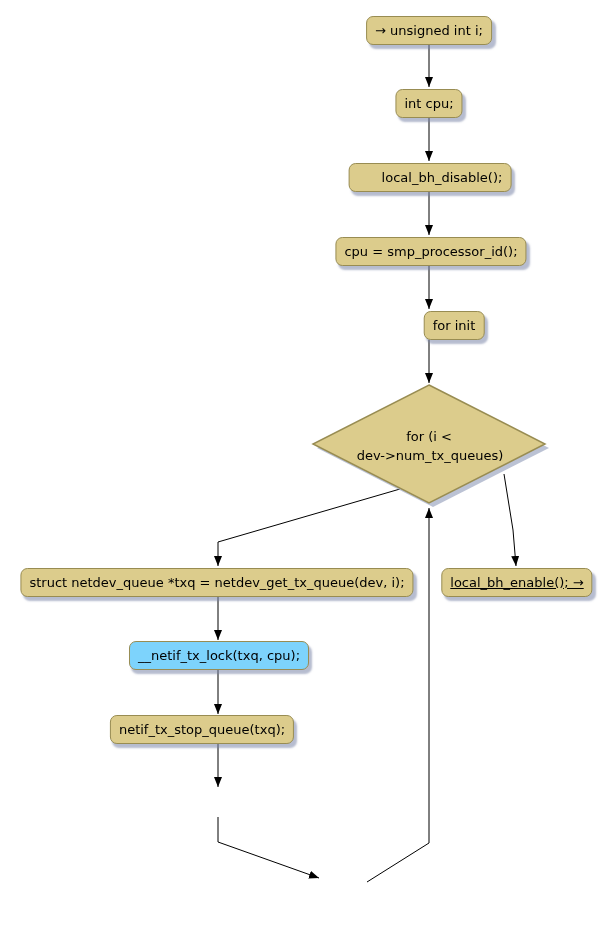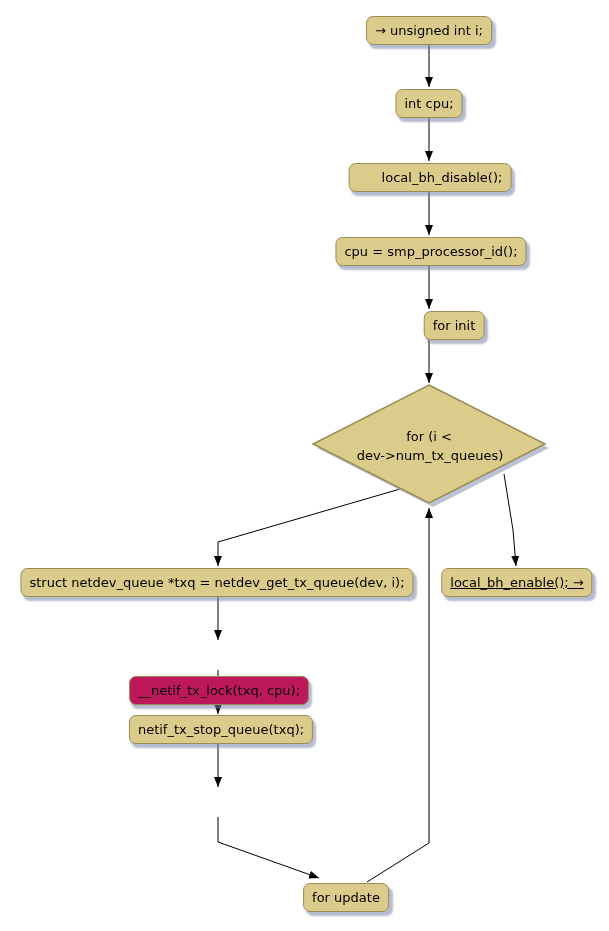--- a/index.html
+++ b/index.html
@@ -32,22 +32,21 @@
     padding: 0 8px;
     white-space: nowrap;
     background: #dccc8c;
     border: 1.5px solid #988c52;
     border-radius: 7px;
     font-size: 13px;
     color: #000000;
     box-shadow: 3px 4px 2px rgba(122, 133, 167, 0.55);
   }
   .node--blue {
-    background: #be185d;
-    margin-top: 35px;
+    background: #7dd3fc;
   }
   .diamond-label {
     font-size: 13px;
     fill: #000000;
   }
 </style>
 </head>
 <body>
 
 <div class="canvas">
@@ -83,17 +82,16 @@
     <text class="diamond-label" x="430" y="460" text-anchor="middle">dev-&gt;num_tx_queues)</text>
   </svg>
 
   <div class="node" style="left:429px; top:16px;">→ unsigned int i;</div>
   <div class="node" style="left:429px; top:89px;">int cpu;</div>
   <div class="node" style="left:430px; top:163px;padding-left:32px;">local_bh_disable();</div>
   <div class="node" style="left:431px; top:237px;">cpu = smp_processor_id();</div>
   <div class="node" style="left:454px; top:311px;">for init</div>
   <div class="node" style="left:217px; top:568px;">struct netdev_queue *txq = netdev_get_tx_queue(dev, i);</div>
   <div class="node node--blue" style="left:219px; top:641px;">__netif_tx_lock(txq, cpu);</div>
-  <div class="node" style="left:221px; top:715px;">netif_tx_stop_queue(txq);</div>
-  <div class="node" style="left:346px; top:883px;">for update</div>
+  <div class="node" style="left:202px; top:715px;">netif_tx_stop_queue(txq);</div>
   <div class="node" style="left:517px; top:568px;text-decoration:underline;">local_bh_enable(); →</div>
 
 </div>
 
 </body></html>

